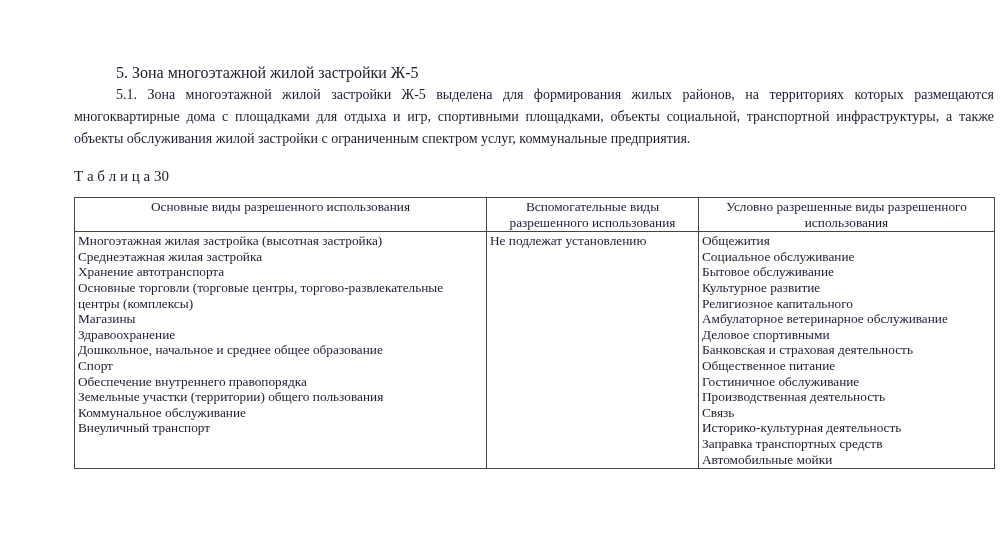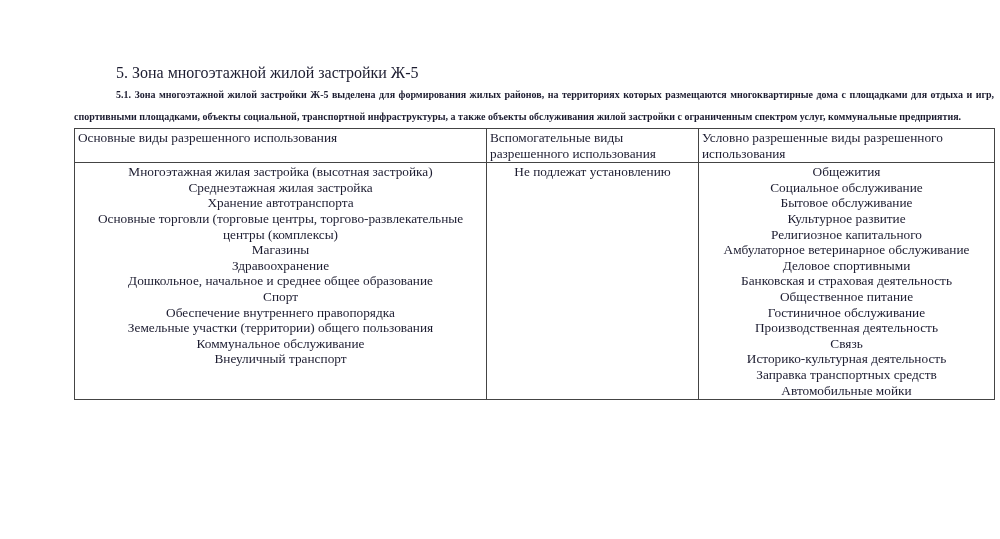--- a/index.html
+++ b/index.html
@@ -17,25 +17,24 @@
     background: #ffffff;
     padding: 62px 32px 0 48px;
     margin-left: 26px;
   }
   .heading {
     font-size: 16px;
     line-height: 22px;
     text-indent: 42px;
   }
   .para {
-    font-size: 10px;
+    font-size: 14px;
     line-height: 22px;
     text-indent: 42px;
     text-align: justify;
-    font-weight: bold;
   }
   .table-caption {
     font-size: 15px;
     line-height: 22px;
     margin-top: 15px;
     margin-bottom: 10px;
   }
   table.uses-table {
     border-collapse: collapse;
     table-layout: fixed;
@@ -44,39 +43,40 @@
   table.uses-table th,
   table.uses-table td {
     border: 1px solid #444444;
     font-size: 13.3px;
     line-height: 15.6px;
     font-weight: normal;
     vertical-align: top;
     padding: 1px 3px;
   }
   table.uses-table th {
-    text-align: left;
+    text-align: center;
   }
   table.uses-table td {
-    text-align: center;
+    text-align: left;
   }
   .col-main { width: 412px; }
   .col-aux  { width: 212px; }
   .col-cond { width: 296px; }
   .cell-line { white-space: normal; }
 </style>
 </head>
 <body>
 
 <div class="page">
   <p class="heading">5. Зона многоэтажной жилой застройки Ж-5</p>
 
   <p class="para">5.1. Зона многоэтажной жилой застройки Ж-5 выделена для формирования жилых районов, на территориях которых размещаются многоквартирные дома с площадками для отдыха и игр, спортивными площадками, объекты социальной, транспортной инфраструктуры, а также объекты обслуживания жилой застройки с ограниченным спектром услуг, коммунальные предприятия.</p>
 
 
+  <p class="table-caption">Т а б л и ц а  30</p>
 
   <table class="uses-table">
     <colgroup>
       <col class="col-main">
       <col class="col-aux">
       <col class="col-cond">
     </colgroup>
     <thead>
       <tr>
         <th>Основные виды разрешенного использования</th>

